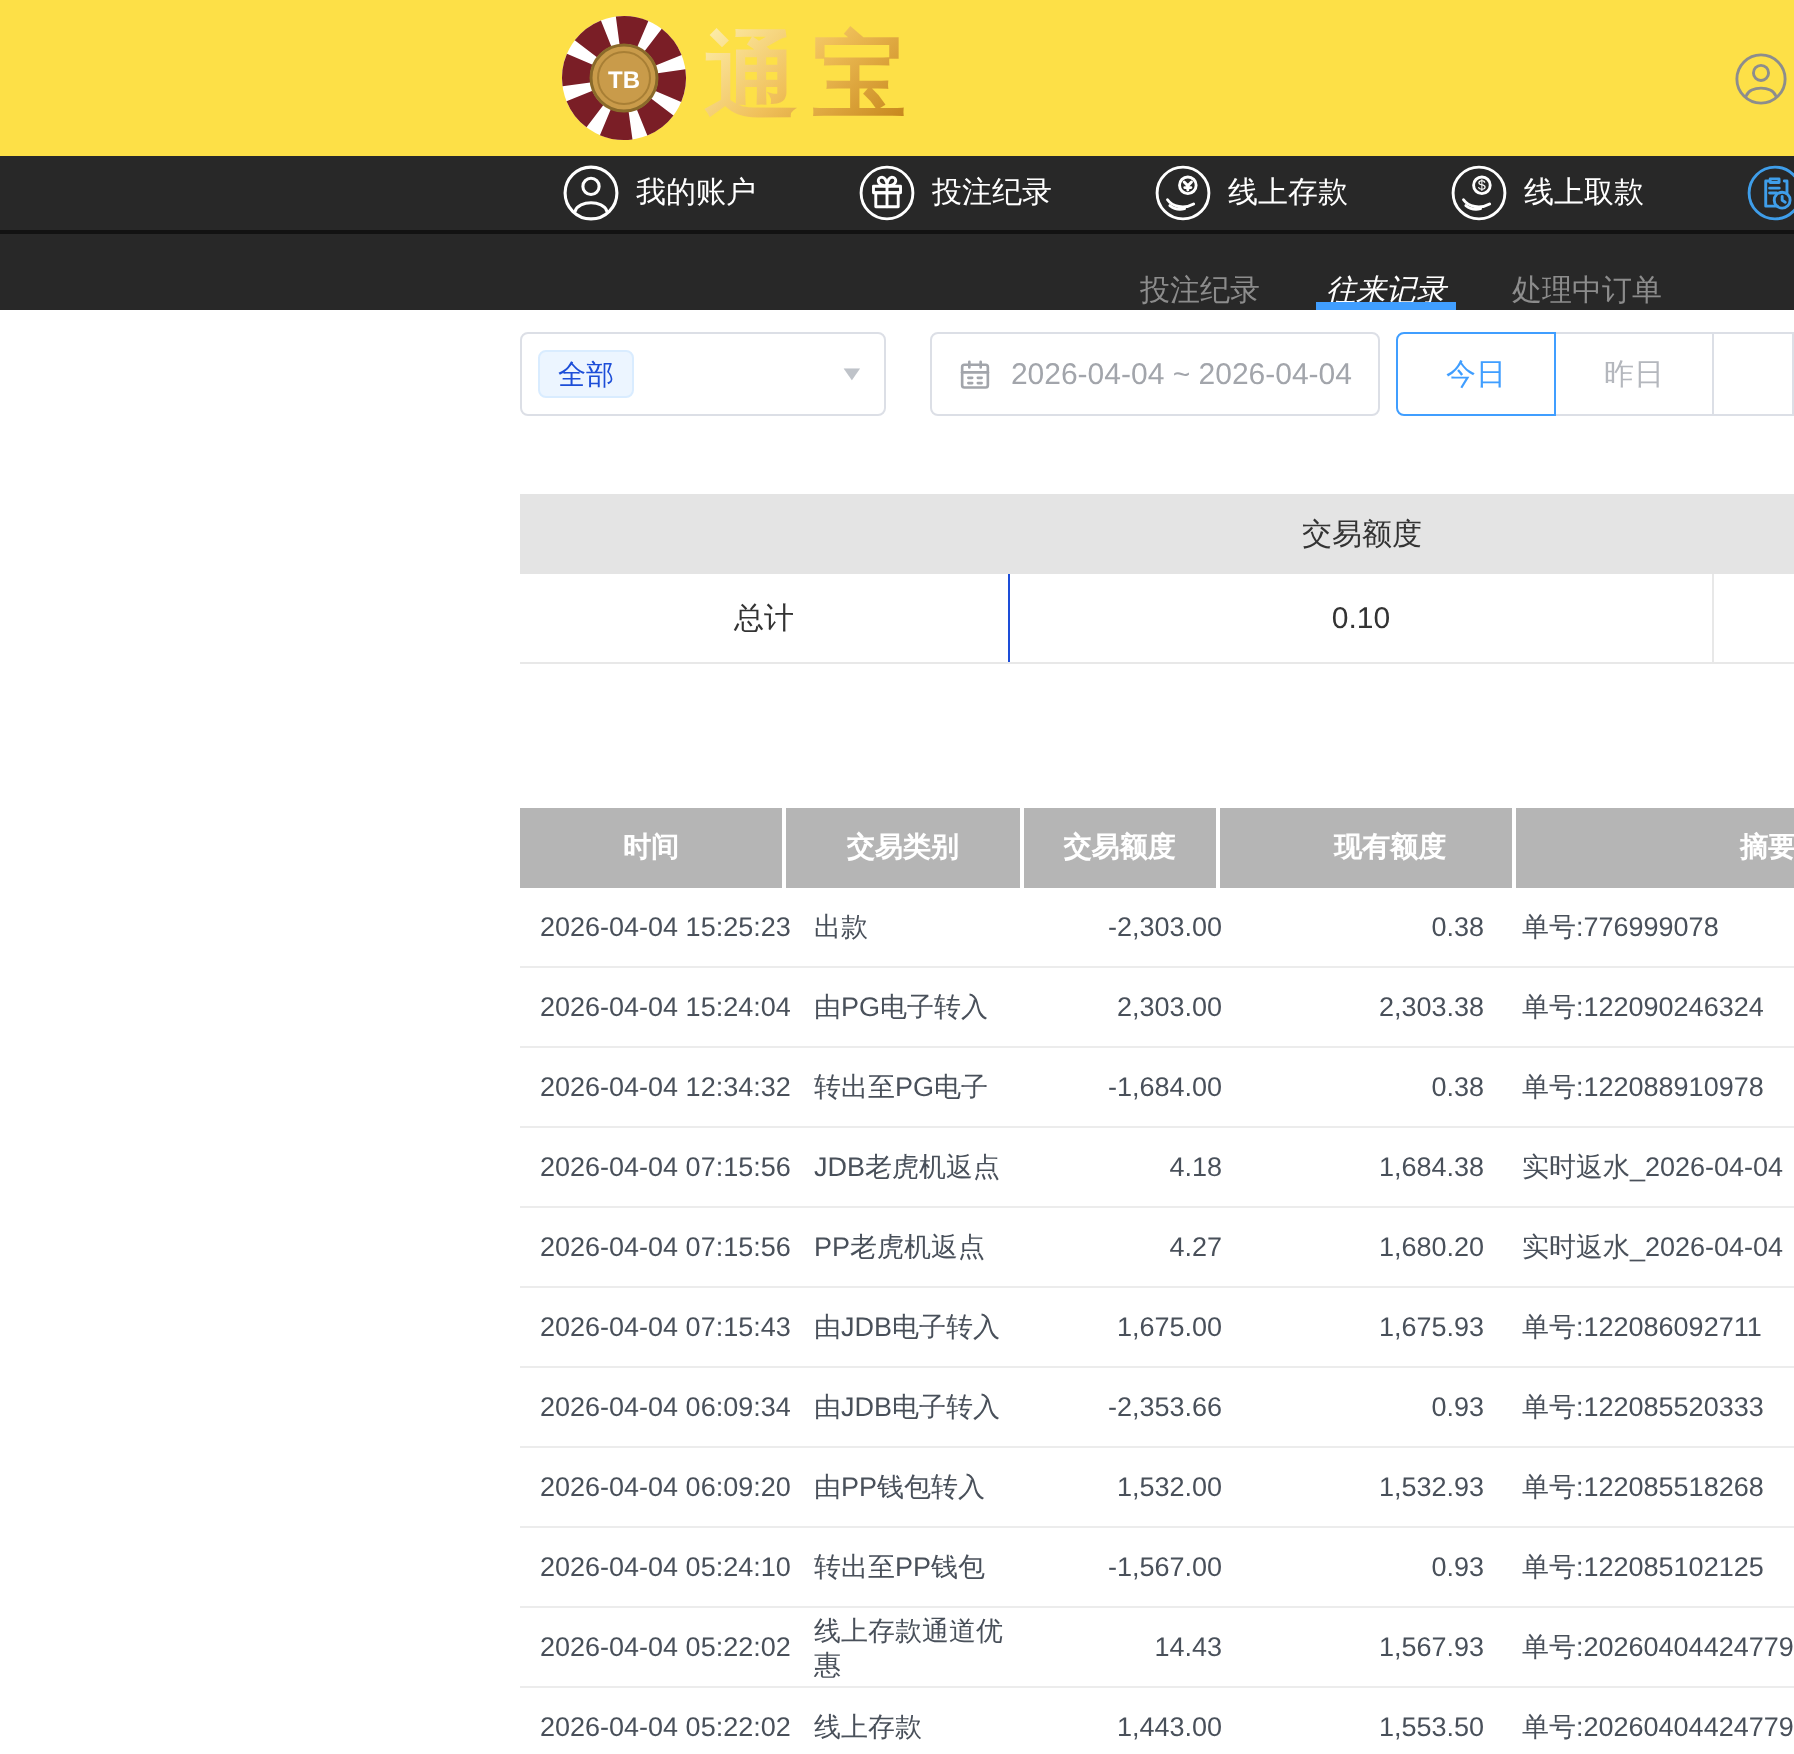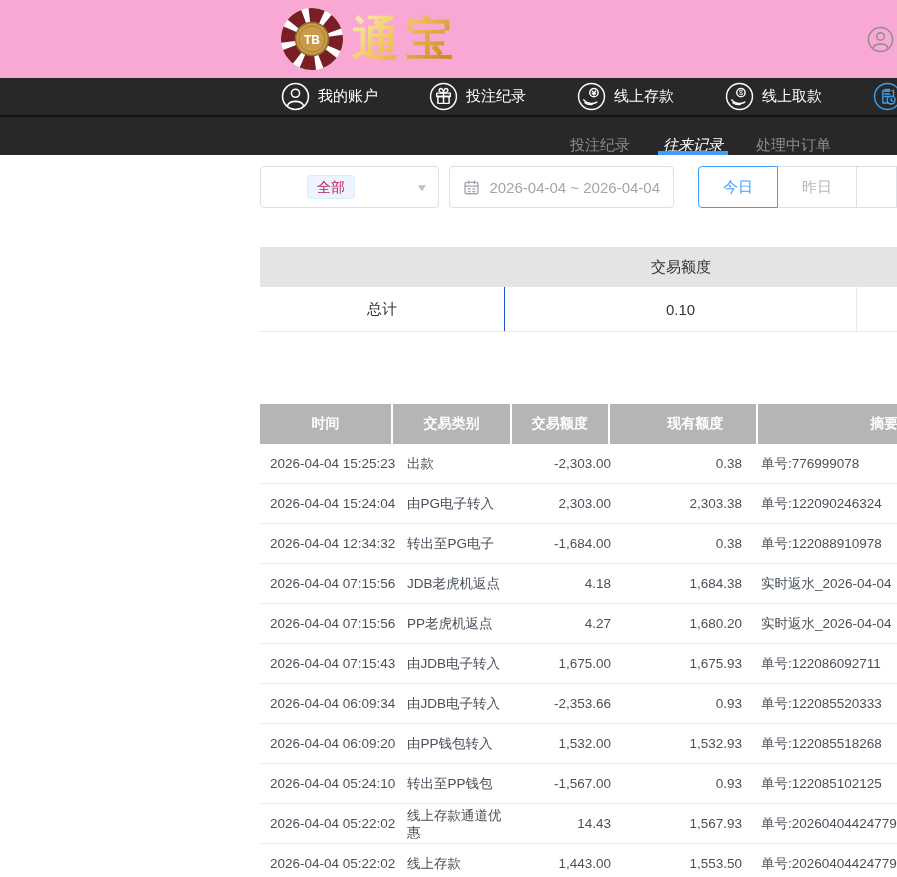--- a/index.html
+++ b/index.html
@@ -4,21 +4,21 @@
 <title>通宝</title>
 <style>
   * { box-sizing: border-box; margin: 0; padding: 0; }
   html,body { width: 897px; height: 877px; overflow: hidden; }
   body {
     font-family: "Liberation Sans", "DejaVu Sans", sans-serif;
     background: #fff; color: #333; position: relative;
   }
 
   
-  .top-header { height: 78px; background: #f9a8d4; position: relative; }
+  .top-header { height: 78px; background: #fde047; position: relative; }
   .logo-wrap { position: absolute; left: 279px; top: 6px; display: flex; align-items: center; gap: 7px; }
   .chip-icon { width: 66px; height: 66px; display: block; }
   .logo-text {
     font-family: "DejaVu Serif", serif; font-weight: bold; font-size: 47px; letter-spacing: 7px;
     background: linear-gradient(135deg, #fdeeab 5%, #f0c05a 45%, #c07d12 95%);
     -webkit-background-clip: text; background-clip: text;
     color: #e7b54c; -webkit-text-fill-color: transparent;
     line-height: 66px;
   }
   .avatar-btn { position: absolute; right: 3px; top: 26px; width: 27px; height: 27px; color: #8d8d8d; cursor: pointer; }
@@ -47,37 +47,37 @@
 
   
   .content { margin-left: 260px; width: 637px; overflow: hidden; position: relative; }
 
   .filter-row { margin-top: 11px; display: flex; height: 42px; align-items: stretch; }
   .select-box {
     width: 200px; background: #fff; border: 1px solid #dcdfe6; border-radius: 4px;
     display: flex; align-items: center; justify-content: space-between; padding: 0 12px 0 8px; cursor: pointer;
   }
   .tag {
-    background: #ecf5ff; border: 1px solid #d9ecff; color: #be185d;
-    font-size: 14px; padding: 3px 9px; border-radius: 4px; line-height: 1.2; margin-left: 38px;
+    background: #ecf5ff; border: 1px solid #d9ecff; color: #1d4ed8;
+    font-size: 14px; padding: 3px 9px; border-radius: 4px; line-height: 1.2;
   }
   .caret { color: #bfc3c9; font-size: 10px; transform: scaleX(1.4); }
   .date-box {
-    margin-left: 10px; width: 239px; background: #fff; border: 1px solid #dcdfe6; border-radius: 4px;
+    margin-left: 22px; width: 239px; background: #fff; border: 1px solid #dcdfe6; border-radius: 4px;
     display: flex; align-items: center; gap: 9px; padding: 0 13px; cursor: pointer;
   }
   .date-box .cal-ic { width: 17px; height: 17px; color: #a2a5ab; flex: none; }
   .date-box .cal-ic svg { width: 100%; height: 100%; }
   .date-text { color: #a2a5ab; font-size: 15px; white-space: nowrap; }
   .btn-group { margin-left: 8px; display: flex; }
   .qbtn {
     width: 80px; background: #fff; border: 1px solid #dcdfe6; color: #b4b7bd; font-size: 15px;
     display: flex; align-items: center; justify-content: center; cursor: pointer; margin-left: -1px;
   }
-  .qbtn:first-child { border-radius: 4px 0 0 4px; margin-left: 16px; }
+  .qbtn:first-child { border-radius: 4px 0 0 4px; margin-left: 0; }
   .qbtn.active { border-color: #409eff; color: #409eff; position: relative; z-index: 1; }
   .qbtn.partial { width: 41px; }
 
   
   .summary-table { margin-top: 39px; width: 750px; }
   .sum-header { height: 40px; background: #e4e4e4; display: flex; align-items: center; font-size: 15px; color: #333; }
   .sum-header .sc1 { width: 245px; }
   .sum-header .sc2 { width: 352px; text-align: center; }
   .sum-body { height: 45px; display: flex; align-items: stretch; border-bottom: 1px solid #e8e8e8; font-size: 15px; color: #333; }
   .sum-body .sc1 { width: 245px; border-right: 1px solid #1d4ed8; display: flex; align-items: center; justify-content: center; font-weight: 500; }

